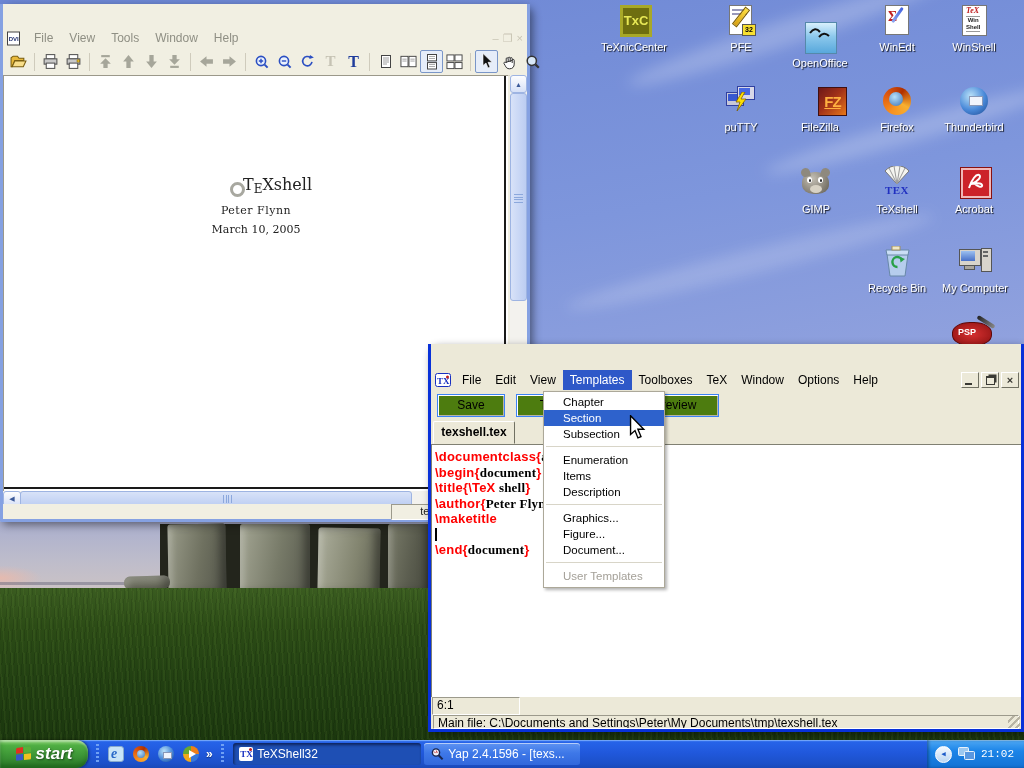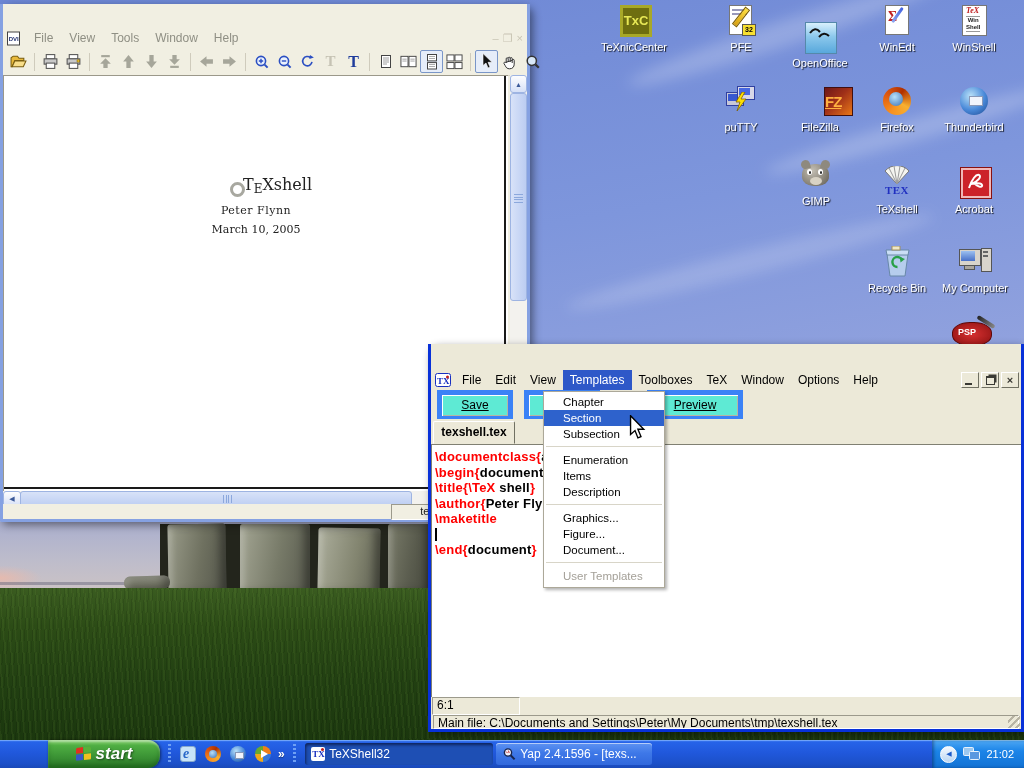--- a/index.html
+++ b/index.html
@@ -93,34 +93,34 @@
     display:flex;align-items:center;font-size:12px;color:#000;padding-left:3px;}
   #tex .menubar .mitem{padding:3px 7px;}
   #tex .menubar .mitem.sel{background:#2E58C8;color:#fff;}
   .mdibtn{width:16px;height:14px;background:#ECE9D8;border:1px solid;border-color:#fff #707062 #707062 #fff;
     margin-left:2px;display:flex;align-items:center;justify-content:center;flex:none;position:relative;}
   .mdibtn .g-min{position:absolute;left:3px;bottom:2px;width:7px;height:2px;background:#3A3A34;}
   .mdibtn .g-rest{width:7px;height:6px;border:1px solid #3A3A34;border-top-width:2px;background:#ECE9D8;box-shadow:2px -2px 0 -0.5px #3A3A34;}
   .mdibtn .g-x{font-size:11px;font-weight:bold;color:#3A3A34;line-height:1;}
   #tex .toolbar{position:absolute;left:3px;right:3px;top:47px;height:28px;background:#ECE9D8;
     display:flex;align-items:center;padding-left:3px;}
-  .cbtn{height:21px;background:#5eead4;border:5px solid #3b82f6;
+  .cbtn{height:21px;background:#4d7c0f;border:1px solid #3b82f6;
     box-shadow:inset 1px 1px 0 #fff,inset -1px -1px 0 #B8B4A4;
-    font-size:12px;color:#000;display:flex;align-items:center;justify-content:center;text-decoration:underline;}
+    font-size:12px;color:#000;display:flex;align-items:center;justify-content:center;}
   #tex .tabrow{position:absolute;left:3px;right:3px;top:75px;height:25px;background:#ECE9D8;}
   #tex .tab{position:absolute;left:2px;bottom:0;width:80px;height:21px;background:#ECE9D8;
     border:1px solid;border-color:#fff #707062 #ECE9D8 #fff;border-radius:2px 2px 0 0;
     font-weight:bold;font-size:12px;text-align:center;line-height:20px;}
   #tex .editor{position:absolute;left:3px;right:3px;top:100px;bottom:24px;background:#fff;
     border-top:1px solid #808072;border-left:1px solid #808072;overflow:hidden;
     font-family:"Liberation Sans",sans-serif;font-weight:bold;font-size:13px;letter-spacing:.2px;
     padding:4px 0 0 3px;}
   #tex .eline{height:15.5px;line-height:15.5px;white-space:pre;position:relative;}
   .seg-c{color:#FF0000;}
-  .seg-a{color:#000;}
+  .seg-a{color:#000;font-family:Liberation Serif, serif;}
   .caret{display:inline-block;width:1.5px;height:13px;background:#000;vertical-align:-2px;}
   #tex .status{position:absolute;left:3px;right:3px;bottom:3px;height:32px;background:#ECE9D8;
     font-size:12px;color:#000;display:flex;flex-direction:column;}
   #tex .spanel{height:16px;border:1px solid;border-color:#9C9A8C #fff #fff #9C9A8C;
     line-height:15px;padding:0 4px;white-space:nowrap;overflow:hidden;}
   .gripcorner{position:absolute;right:1px;bottom:1px;width:12px;height:12px;
     background:repeating-linear-gradient(135deg,transparent 0 3px,#B8B4A4 3px 5px);}
 
   
   #dropdown{position:absolute;left:543px;top:391px;width:120px;background:#fff;
@@ -130,41 +130,41 @@
   #dropdown .mi.dis{color:#A4A098;}
   #dropdown .msep{height:1px;background:#D8D5C8;margin:4px 2px 5px 2px;}
 
   
   #cursor{position:absolute;left:629px;top:415px;z-index:60;}
 
   
   #taskbar{position:absolute;left:0;bottom:0;width:1024px;height:28px;
     background:linear-gradient(180deg,#4986F4 0%,#2663E8 8%,#2058DC 45%,#1C50C8 85%,#1A49B8 100%);
     box-shadow:inset 0 1px 0 #6FA3F8;display:flex;align-items:center;z-index:80;}
-  #startbtn{height:28px;width:112px;flex:none;border-radius:0 12px 12px 0;
+  #startbtn{height:28px;width:88px;flex:none;border-radius:0 12px 12px 0;
     background:linear-gradient(180deg,#8CD474 0%,#4FAE43 20%,#3D9636 55%,#2E7D2A 92%);
     box-shadow:1px 0 3px rgba(0,0,0,.5),inset 0 -3px 5px rgba(0,60,0,.35),inset 0 2px 2px rgba(255,255,255,.4);
     display:flex;align-items:center;justify-content:center;gap:5px;
-    color:#fff;font-weight:bold;font-style:italic;font-size:17px;text-shadow:1px 1px 2px rgba(0,0,0,.5);margin-left:48px;}
+    color:#fff;font-weight:bold;font-style:italic;font-size:17px;text-shadow:1px 1px 2px rgba(0,0,0,.5);}
   .flag{width:15px;height:14px;display:grid;grid-template-columns:7px 7px;grid-template-rows:6px 6px;gap:1px;
     transform:skewY(-6deg);border-radius:2px;overflow:hidden;}
   .flag i{display:block;}
   .ql{display:flex;align-items:center;gap:6px;padding:0 6px;}
   .qsep{width:3px;height:20px;background:repeating-linear-gradient(180deg,#6FA0F4 0 2px,transparent 2px 4px);margin:0 2px;}
   .qicon{width:18px;height:18px;position:relative;flex:none;}
   .chev{color:#fff;font-weight:bold;font-size:12px;text-shadow:0 1px 1px rgba(0,0,0,.4);}
   .taskbtn{height:22px;margin:0 1.5px;border-radius:3px;display:flex;align-items:center;gap:4px;
     padding:0 6px;color:#fff;font-size:12px;white-space:nowrap;overflow:hidden;flex:none;
     background:linear-gradient(180deg,#5E93F2,#3E78E8 45%,#3168DC);box-shadow:inset 0 1px 0 rgba(255,255,255,.55);}
   .taskbtn.active{background:#1E4FB4;box-shadow:inset 1px 2px 3px rgba(0,0,20,.55);}
   .tminiicon{width:14px;height:14px;flex:none;position:relative;}
   #tray{margin-left:auto;height:28px;display:flex;align-items:center;gap:6px;padding:0 10px 0 8px;
     background:linear-gradient(180deg,#4FA8F4 0%,#1B84E8 40%,#1272D4 100%);
     box-shadow:inset 2px 0 3px rgba(0,0,40,.35),inset 0 1px 0 #8CCAF8;
-    color:#fff;font-size:11px;}
+    color:#fff;font-size:11px;font-family:Liberation Mono, monospace;}
   .trayc{width:15px;height:15px;border-radius:50%;background:linear-gradient(180deg,#F4F9FF,#BBD6F2);
     border:1px solid #fff;color:#1C5AC8;font-size:7px;display:flex;align-items:center;justify-content:center;}
 
   svg{display:block;}
 </style>
 </head>
 <body>
 
 <div id="screen">
 
@@ -237,39 +237,39 @@
             <div style="left:13px;top:2px;width:16px;height:12px;background:#D8D8E8;border:1.5px solid #3040A0;"></div>
             <div style="left:15px;top:4px;width:11px;height:7px;background:#4868E0;"></div>
             <svg style="position:absolute;left:8px;top:8px;" width="18" height="20" viewBox="0 0 18 20">
               <polygon points="10,0 4,10 8,10 5,19 14,7 9,7 13,0" fill="#FFE000" stroke="#806000" stroke-width=".8"></polygon>
             </svg>
           </div>
           <span class="lab">puTTY</span>
         </div>
         <div class="dicon" style="left: 782px; top: 84px;">
           <div class="ic">
-            <div style="left:21px;top:3px;width:27px;height:27px;background:linear-gradient(135deg,#6E1818 0%,#A03018 45%,#E87818 100%);border:1px solid #401010;color:#FFB040;font:bold 15px/27px 'Liberation Sans';text-align:left;letter-spacing:-1px;text-decoration:underline;">FZ</div>
+            <div style="left:15px;top:3px;width:27px;height:27px;background:linear-gradient(135deg,#6E1818 0%,#A03018 45%,#E87818 100%);border:1px solid #401010;color:#FFB040;font:bold 15px/27px 'Liberation Sans';text-align:center;letter-spacing:-1px;text-decoration:underline;">FZ</div>
           </div>
           <span class="lab">FileZilla</span>
         </div>
         <div class="dicon" style="left: 859px; top: 84px;">
           <div class="ic">
             <div style="left:3px;top:3px;width:28px;height:28px;border-radius:50%;background:conic-gradient(from 210deg,#F89020,#E05A10,#B03000,#F8B030,#F89020);"></div>
             <div style="left:9px;top:8px;width:14px;height:14px;border-radius:50%;background:radial-gradient(circle at 40% 35%,#B8E0F8,#3870B8);"></div>
           </div>
           <span class="lab">Firefox</span>
         </div>
         <div class="dicon" style="left: 936px; top: 84px;">
           <div class="ic">
             <div style="left:3px;top:3px;width:28px;height:28px;border-radius:50%;background:radial-gradient(circle at 38% 32%,#B8E0F8,#4888D8 55%,#1C4890);"></div>
             <div style="left:12px;top:12px;width:12px;height:8px;background:#F0F4FC;border:1px solid #8898B8;"></div>
           </div>
           <span class="lab">Thunderbird</span>
         </div>
-        <div class="dicon" style="left: 778px; top: 158px;">
+        <div class="dicon" style="left: 778px; top: 166px;">
           <div class="ic">
             <div style="left:3px;top:6px;width:27px;height:22px;border-radius:46% 46% 42% 42%;background:radial-gradient(circle at 38% 30%,#C4BFB4,#8E897E 55%,#5E5A50);"></div>
             <div style="left:2px;top:2px;width:9px;height:9px;border-radius:50% 50% 0 50%;background:#8E897E;transform:rotate(-15deg);"></div>
             <div style="left:22px;top:2px;width:9px;height:9px;border-radius:50% 50% 50% 0;background:#8E897E;transform:rotate(15deg);"></div>
             <div style="left:8px;top:11px;width:5px;height:6px;border-radius:50%;background:#fff;"></div>
             <div style="left:19px;top:11px;width:5px;height:6px;border-radius:50%;background:#fff;"></div>
             <div style="left:10px;top:13px;width:2px;height:3px;background:#222;border-radius:50%;"></div>
             <div style="left:21px;top:13px;width:2px;height:3px;background:#222;border-radius:50%;"></div>
             <div style="left:11px;top:19px;width:12px;height:8px;border-radius:50%;background:#D8D2C4;"></div>
           </div>

